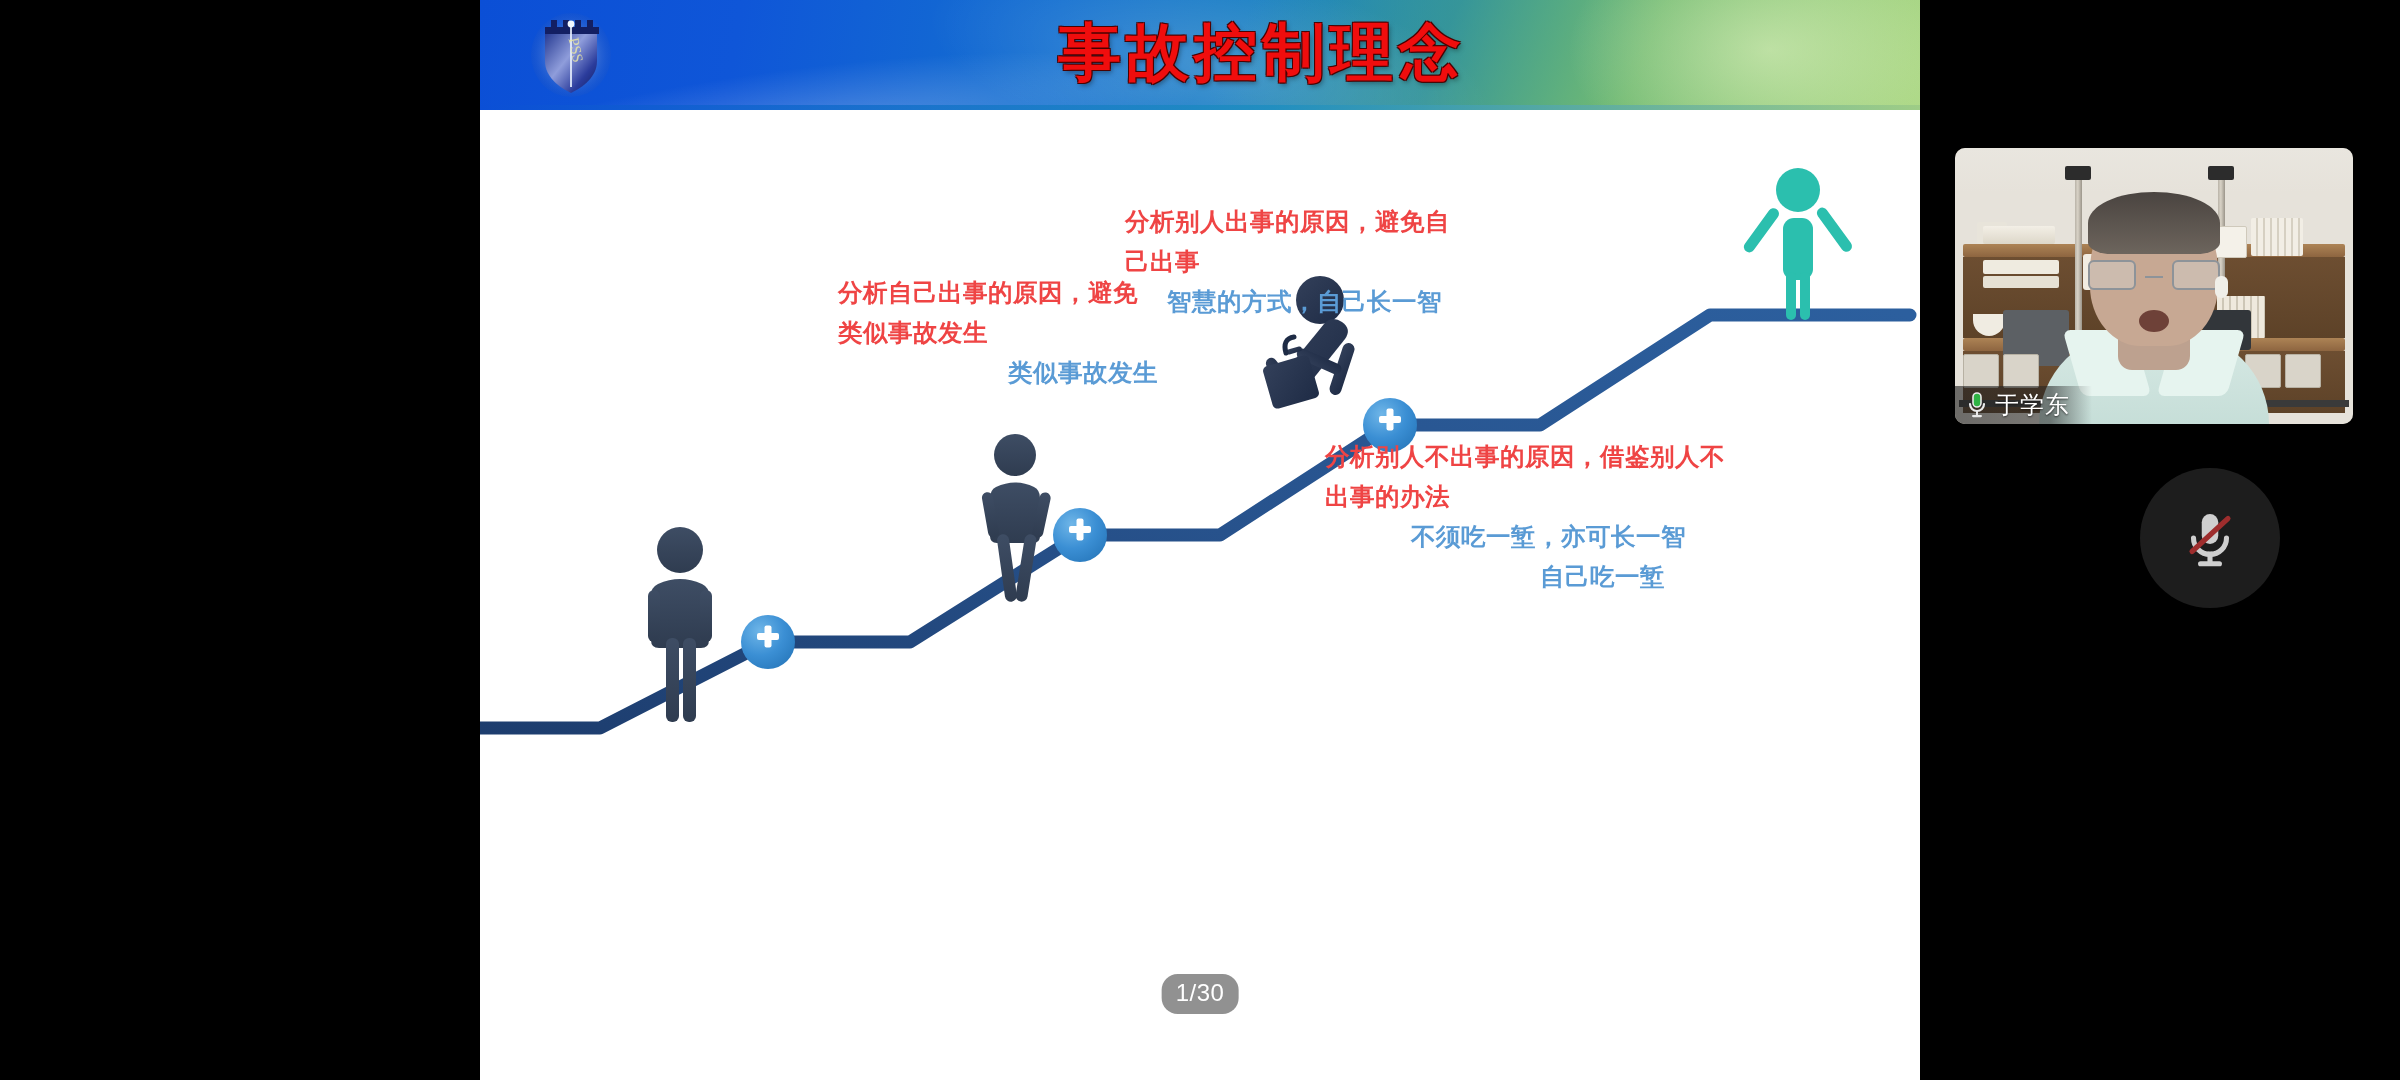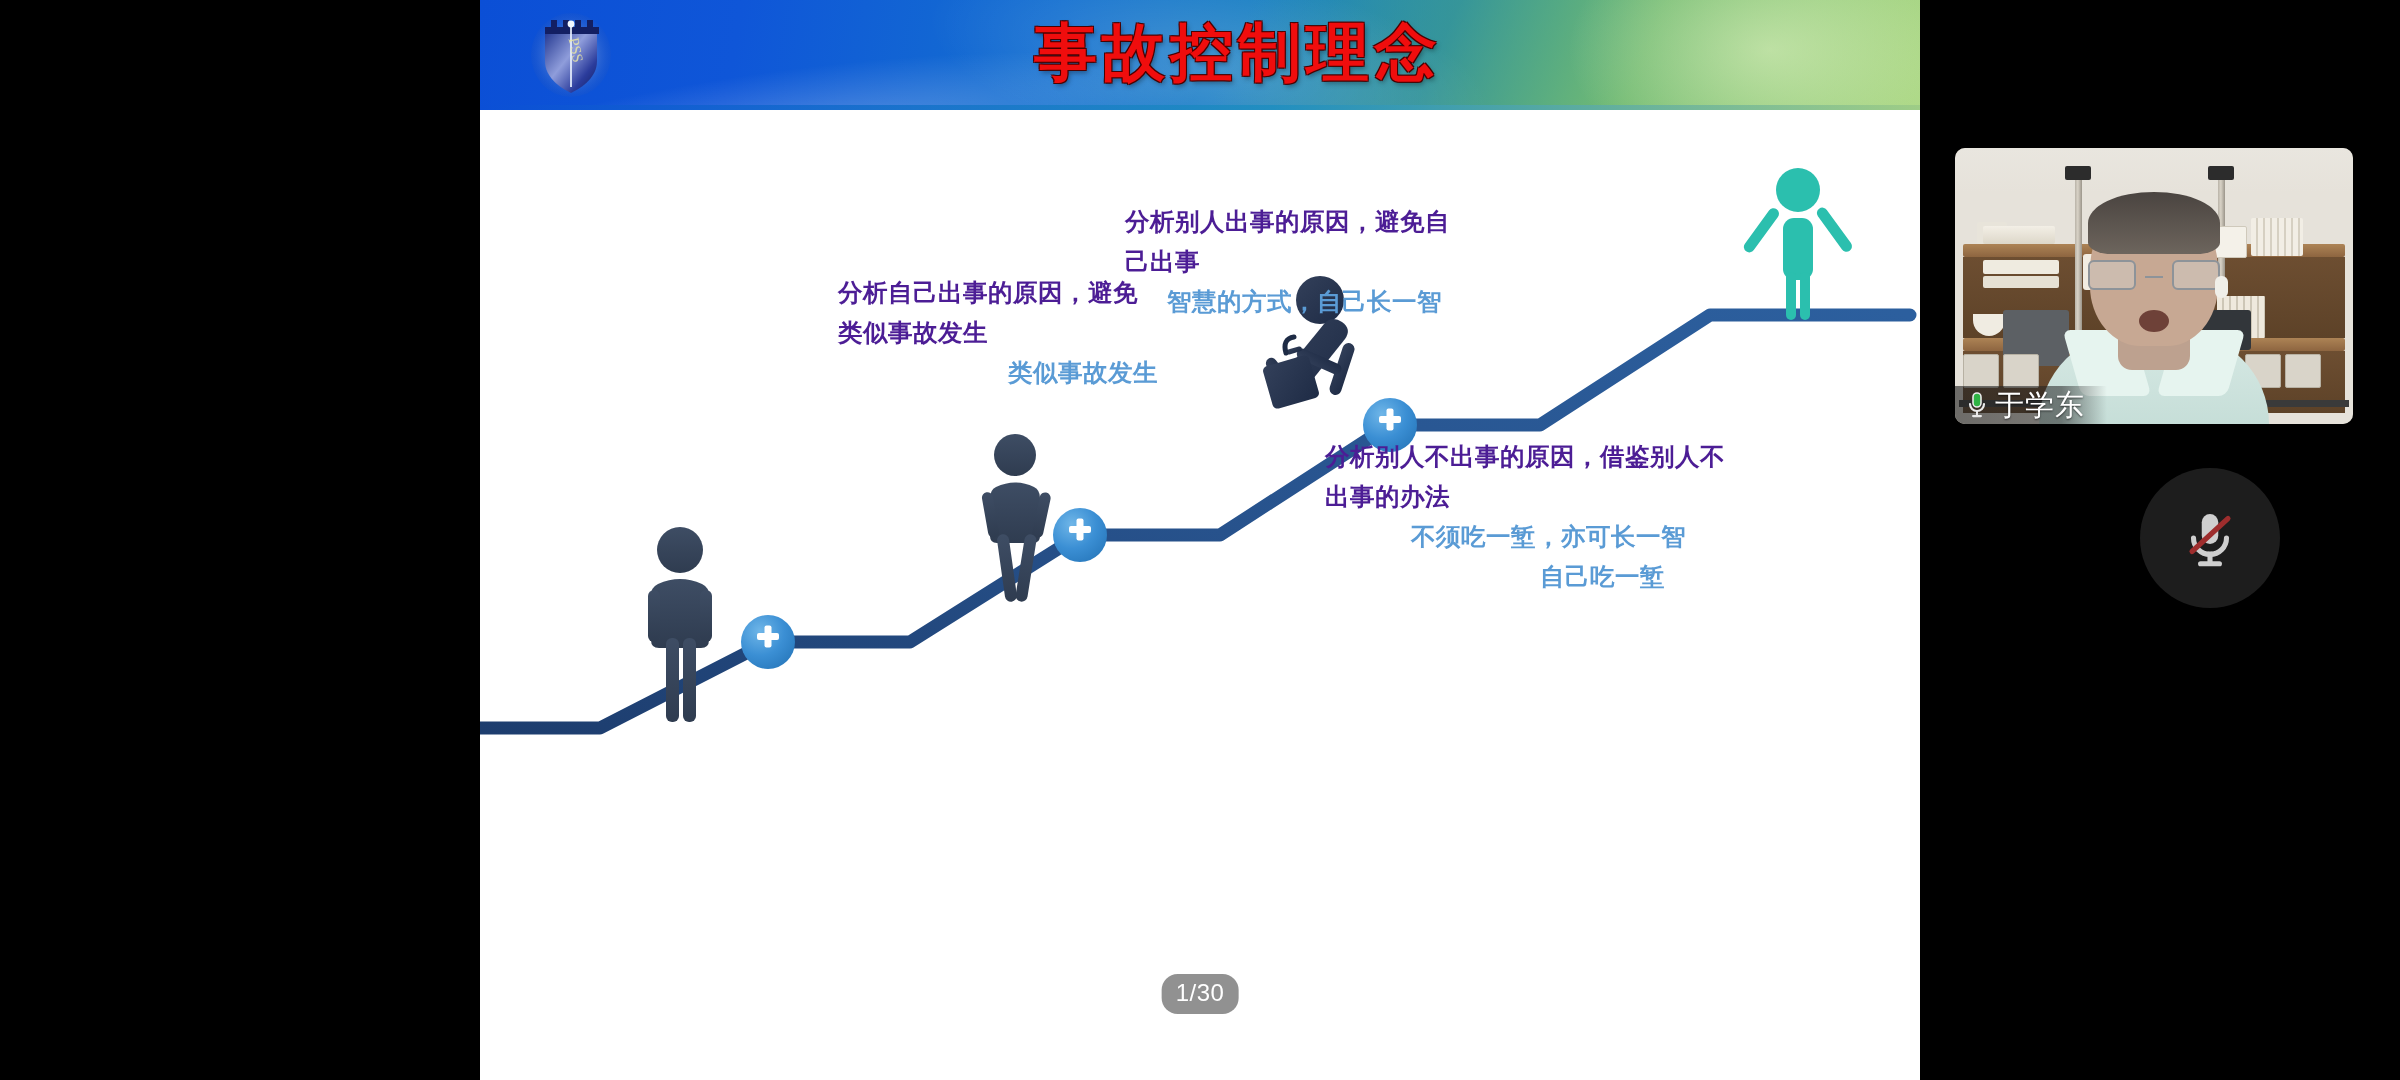--- a/index.html
+++ b/index.html
@@ -105,20 +105,21 @@
     font-weight: bold;
     color: #f00d0d;
     letter-spacing: 5px;
     text-shadow:
       1px 1px 0 #4a0202,
       -1px 1px 0 #4a0202,
       1px -1px 0 #4a0202,
       -1px -1px 0 #4a0202,
       2px 3px 5px rgba(0,0,0,0.35);
     white-space: nowrap;
+    padding-left: 24px;
   }
 
   
   #slide-body {
     position: absolute;
     left: 0; top: 110px;
     width: 1440px;
     height: 970px;
     background: #fff;
   }
@@ -128,21 +129,21 @@
     left: 0; top: 0;
     width: 1440px;
     height: 970px;
   }
 
   .callout {
     position: absolute;
     white-space: nowrap;
   }
   .callout .main-line {
-    color: #4c1d95;
+    color: #ef4444;
     font-size: 24.5px;
     font-weight: bold;
     line-height: 40px;
     letter-spacing: 0.5px;
   }
   .callout .sub-line {
     color: #5a9bd5;
     font-size: 24.5px;
     font-weight: bold;
     line-height: 40px;
@@ -346,21 +347,21 @@
     background: linear-gradient(90deg, rgba(35,35,35,0.62) 0%, rgba(35,35,35,0.55) 70%, rgba(35,35,35,0.0) 100%);
   }
   #mic-on-icon {
     margin-left: 12px;
     width: 20px; height: 26px;
     position: relative;
     flex: none;
   }
   #participant-name {
     color: #ffffff;
-    font-size: 29px;
+    font-size: 24px;
     line-height: 28px;
     letter-spacing: 1px;
     text-shadow: 0 1px 2px rgba(0,0,0,0.6);
     white-space: nowrap;
   }
 
   
   #mute-button {
     position: absolute;
     left: 2140px;

